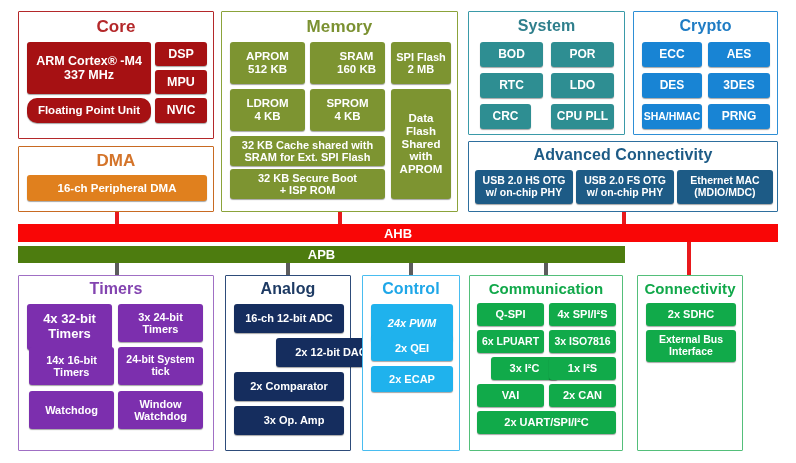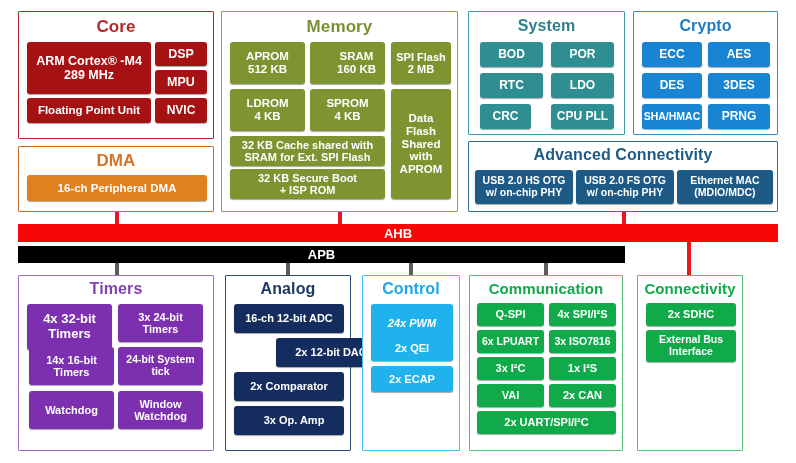--- a/index.html
+++ b/index.html
@@ -50,21 +50,21 @@
   .bus{
     position:absolute;
     display:flex;
     align-items:center;
     justify-content:center;
     color:#ffffff;
     font-weight:bold;
     box-sizing:border-box;
   }
   .bus-ahb{background:#f90606;}
-  .bus-apb{background:#000000;}
+  .bus-apb{background:#4d7c0f;}
 
   .connector{position:absolute;}
   .conn-red{background:#e8191c;}
   .conn-gray{background:#5c5c5c;}
 
   
   .t-core   {border-color:#b4282a;}
   .t-core  .panel-title{color:#b4282a;}
   .c-core   {background:#a61113;}
 
@@ -109,24 +109,24 @@
   .c-conn   {background:#11aa4a;}
 </style>
 </head>
 <body>
 
 <div id="stage">
 
   <div class="panel t-core" style="left:18px;top:11px;width:196px;height:128px;">
     <div class="panel-title" style="font-size:17px;margin-top:6px;">Core</div>
     <div class="chip c-core" style="left:8px;top:30px;width:124px;height:52px;font-size:12.5px;white-space:pre-line;">ARM Cortex® -M4
-289 MHz</div>
+337 MHz</div>
     <div class="chip c-core" style="left:136px;top:30px;width:52px;height:24px;font-size:12.5px;">DSP</div>
     <div class="chip c-core" style="left:136px;top:58px;width:52px;height:24px;font-size:12.5px;">MPU</div>
-    <div class="chip c-core" style="left:8px;top:86px;width:124px;height:25px;font-size:11.5px;">Floating Point Unit</div>
+    <div class="chip c-core" style="left:8px;top:86px;width:124px;height:25px;font-size:11.5px;border-radius:10px;">Floating Point Unit</div>
     <div class="chip c-core" style="left:136px;top:86px;width:52px;height:25px;font-size:12px;">NVIC</div>
   </div>
 
   <div class="panel t-dma" style="left:18px;top:146px;width:196px;height:66px;">
     <div class="panel-title" style="font-size:17px;margin-top:5px;">DMA</div>
     <div class="chip c-dma" style="left:8px;top:28px;width:180px;height:26px;font-size:11.5px;">16-ch Peripheral DMA</div>
   </div>
 
   <div class="panel t-mem" style="left:221px;top:11px;width:237px;height:201px;">
     <div class="panel-title" style="font-size:17px;margin-top:6px;">Memory</div>
@@ -225,21 +225,21 @@
     <div class="chip c-control" style="left:8px;top:59px;width:82px;height:26px;font-size:11px;">2x QEI</div>
     <div class="chip c-control" style="left:8px;top:90px;width:82px;height:26px;font-size:11px;">2x ECAP</div>
   </div>
 
   <div class="panel t-comm" style="left:469px;top:275px;width:154px;height:176px;">
     <div class="panel-title" style="font-size:15px;margin-top:5px;">Communication</div>
     <div class="chip c-comm" style="left:7px;top:27px;width:67px;height:23px;font-size:11px;">Q-SPI</div>
     <div class="chip c-comm" style="left:79px;top:27px;width:67px;height:23px;font-size:11px;">4x SPI/I²S</div>
     <div class="chip c-comm" style="left:7px;top:54px;width:67px;height:23px;font-size:10.5px;">6x LPUART</div>
     <div class="chip c-comm" style="left:79px;top:54px;width:67px;height:23px;font-size:10.5px;">3x ISO7816</div>
-    <div class="chip c-comm" style="left:7px;top:81px;width:67px;height:23px;font-size:11px;">3x I²C</div>
+    <div class="chip c-comm" style="left:21px;top:81px;width:67px;height:23px;font-size:11px;">3x I²C</div>
     <div class="chip c-comm" style="left:79px;top:81px;width:67px;height:23px;font-size:11px;">1x I²S</div>
     <div class="chip c-comm" style="left:7px;top:108px;width:67px;height:23px;font-size:11px;">VAI</div>
     <div class="chip c-comm" style="left:79px;top:108px;width:67px;height:23px;font-size:11px;">2x CAN</div>
     <div class="chip c-comm" style="left:7px;top:135px;width:139px;height:23px;font-size:11px;">2x UART/SPI/I²C</div>
   </div>
 
   <div class="panel t-conn" style="left:637px;top:275px;width:106px;height:176px;">
     <div class="panel-title" style="font-size:15px;margin-top:5px;">Connectivity</div>
     <div class="chip c-conn" style="left:8px;top:27px;width:90px;height:23px;font-size:11px;">2x SDHC</div>
     <div class="chip c-conn" style="left:8px;top:54px;width:90px;height:32px;font-size:10.5px;white-space:pre-line;">External Bus

